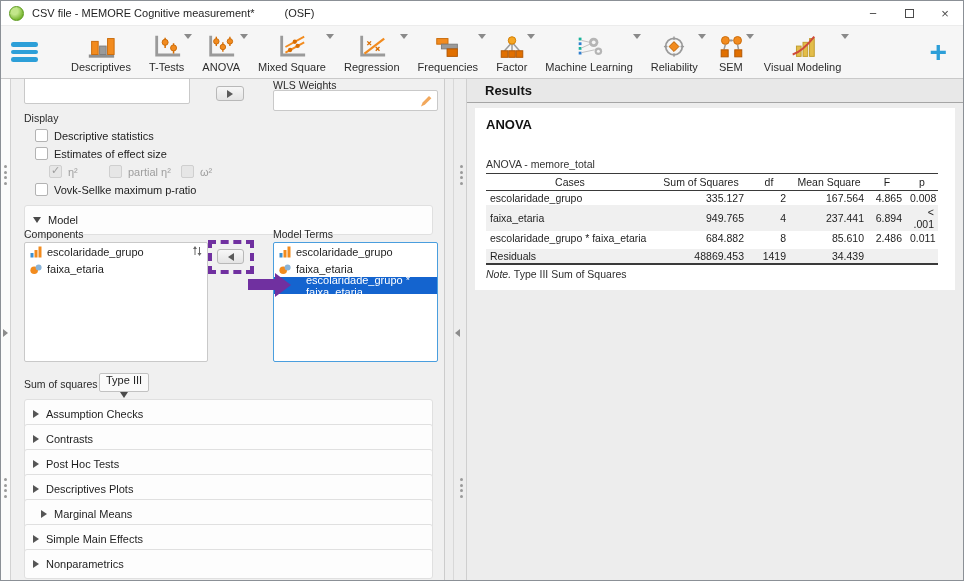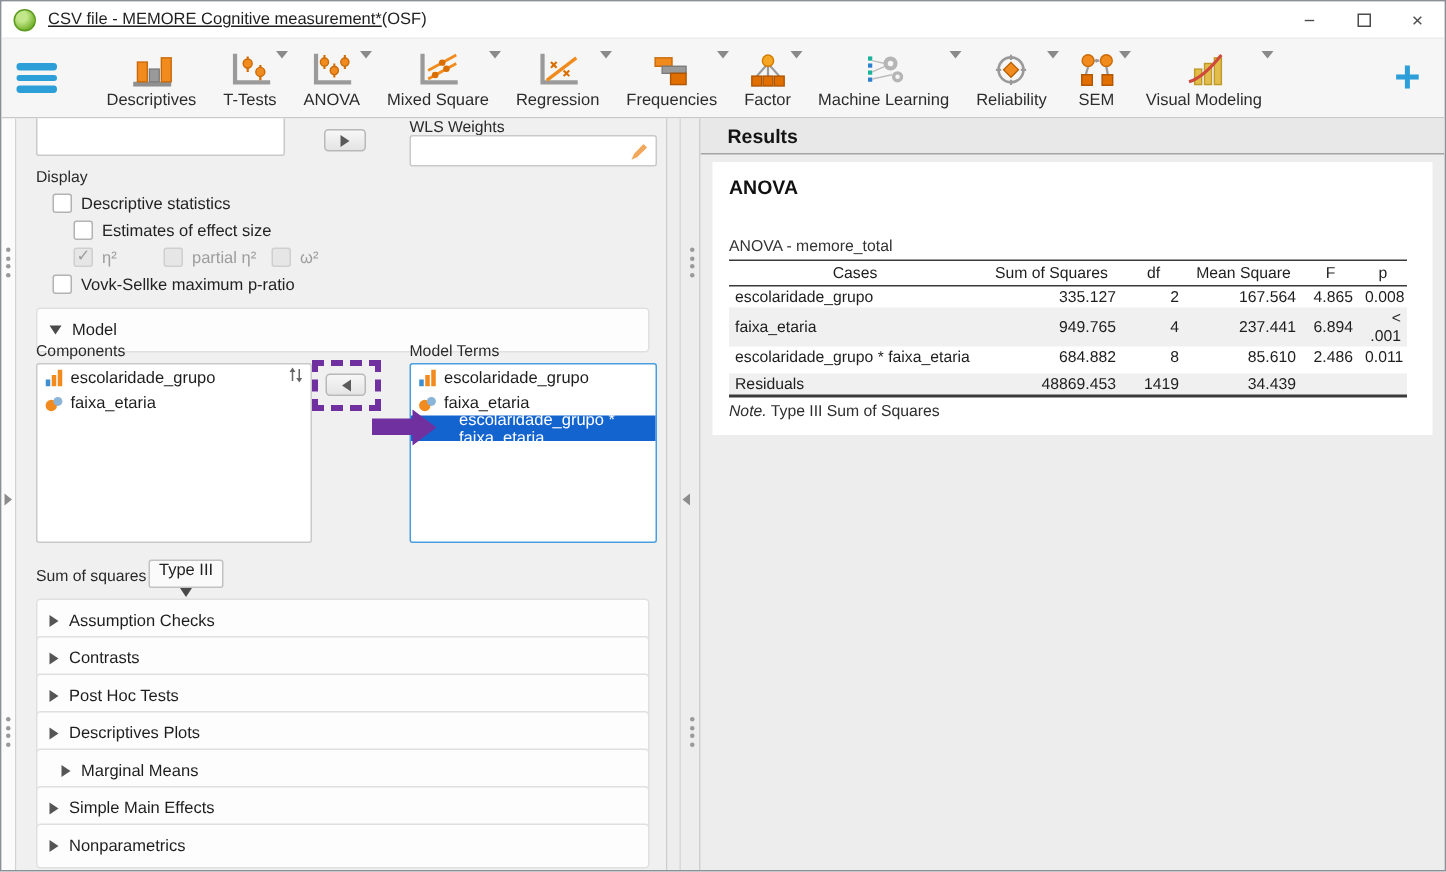--- a/index.html
+++ b/index.html
@@ -3,22 +3,22 @@
 <meta charset="utf-8">
 <style>
   * { margin:0; padding:0; box-sizing:border-box; }
   html,body { width:964px; height:581px; }
   body { font-family:"Liberation Sans", sans-serif; font-size:11px; color:#222; background:#fff; }
   .app { position:relative; width:964px; height:581px; border:1px solid #8b9096; overflow:hidden; background:#fff; }
 
   
   .titlebar { height:25px; background:#fff; display:flex; align-items:center; padding-left:8px; border-bottom:1px solid #ececec; }
   .logo { width:15px; height:15px; border-radius:50%; background:radial-gradient(circle at 35% 32%, #c2e68a 0 28%, #74b32c 75%); border:1px solid #5c9a1d; margin-right:8px; flex:0 0 auto; }
-  .title-text { font-size:11px; color:#1f1f1f;text-decoration:underline; }
-  .osf-badge { font-size:11px; color:#1f1f1f; }
+  .title-text { font-size:11px; color:#1f1f1f; }
+  .osf-badge { margin-left:30px; font-size:11px; color:#1f1f1f; }
   .win-controls { margin-left:auto; display:flex; height:25px; }
   .win-btn { width:36px; display:flex; align-items:center; justify-content:center; color:#4b4b4b; font-size:13px; }
   .max-box { width:9px; height:9px; border:1.3px solid #4b4b4b; display:inline-block; }
 
   
   .ribbon { height:53px; background:#f6f6f6; border-bottom:1px solid #c9c9c9; display:flex; align-items:center; padding:0 12px 0 10px; }
   .hamburger { width:27px; display:flex; flex-direction:column; gap:3px; margin-right:24px; cursor:pointer; }
   .hamburger i { display:block; height:4.6px; border-radius:2.3px; background:#2d9fd8; }
   .modules { display:flex; align-items:flex-start; }
   .module { position:relative; display:flex; flex-direction:column; align-items:center; padding:3px 9px 2px; cursor:pointer; }
@@ -304,21 +304,21 @@
             <path d="M2 12.5 L3.6 8.6 L10 2 L12.4 4.3 L5.8 10.8 Z" fill="#f2a85c"></path>
           </svg>
       </div>
 
       <span class="field-label" style="left:13px; top:33px;">Display</span>
 
       <div class="cb-row" style="left:24px; top:50px;">
         <span class="cb"></span>
         <span>Descriptive statistics</span>
       </div>
-      <div class="cb-row" style="left:24px; top:68px;margin-left:14px;">
+      <div class="cb-row" style="left:24px; top:68px;">
         <span class="cb"></span>
         <span>Estimates of effect size</span>
       </div>
       <div class="cb-row dim" style="left:38px; top:86px;">
         <span class="cb disabled checked-dis"></span>
         <span>η²</span>
       </div>
       <div class="cb-row dim" style="left:98px; top:86px;">
         <span class="cb disabled"></span>
         <span>partial η²</span>

